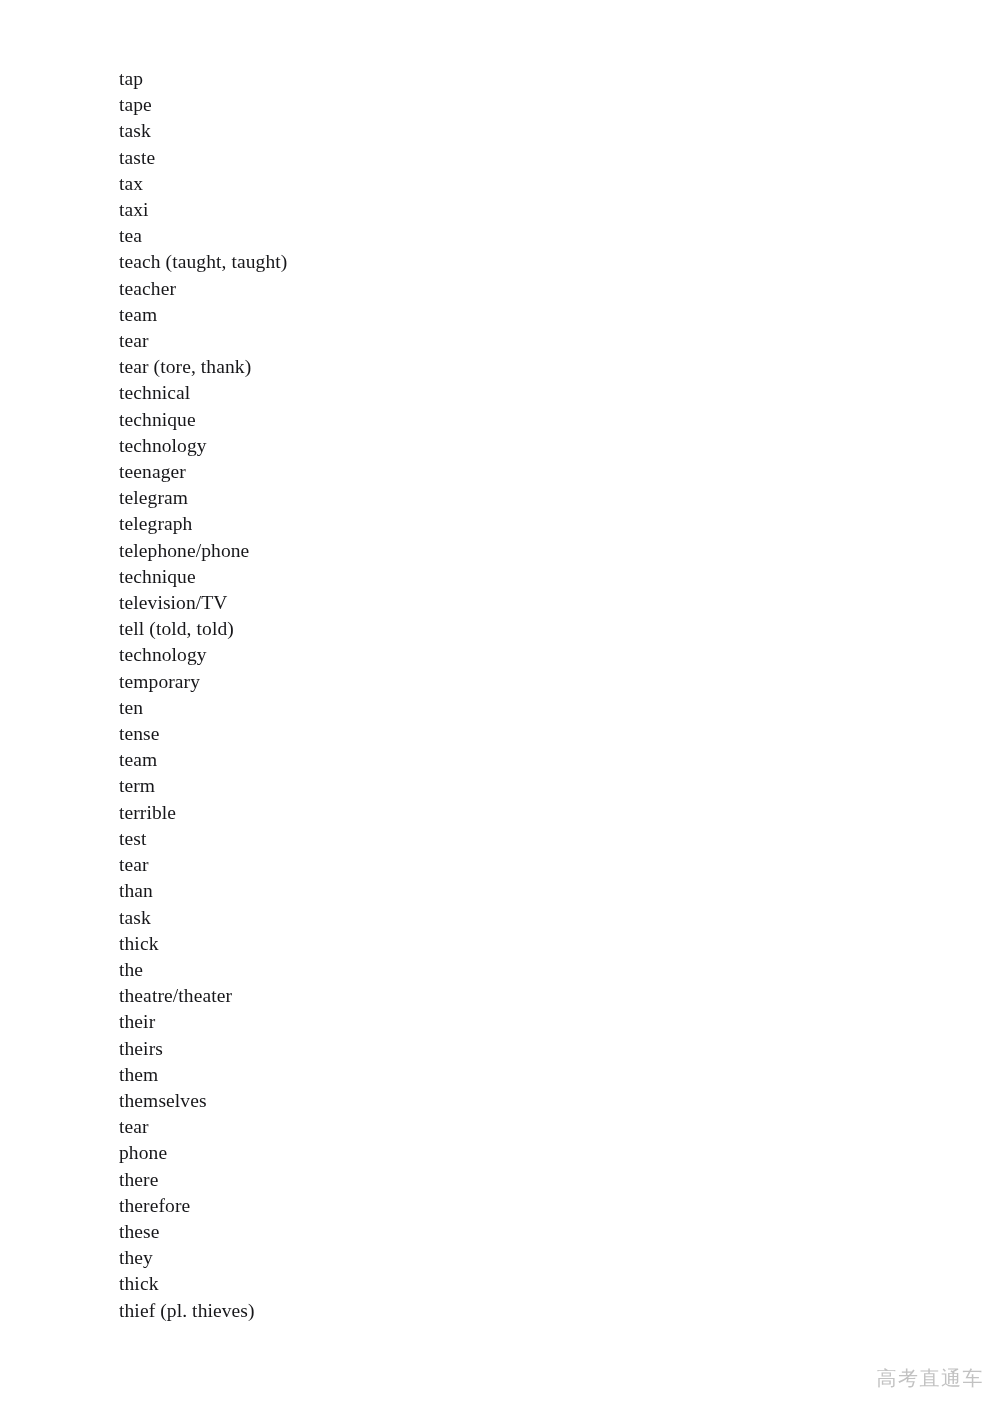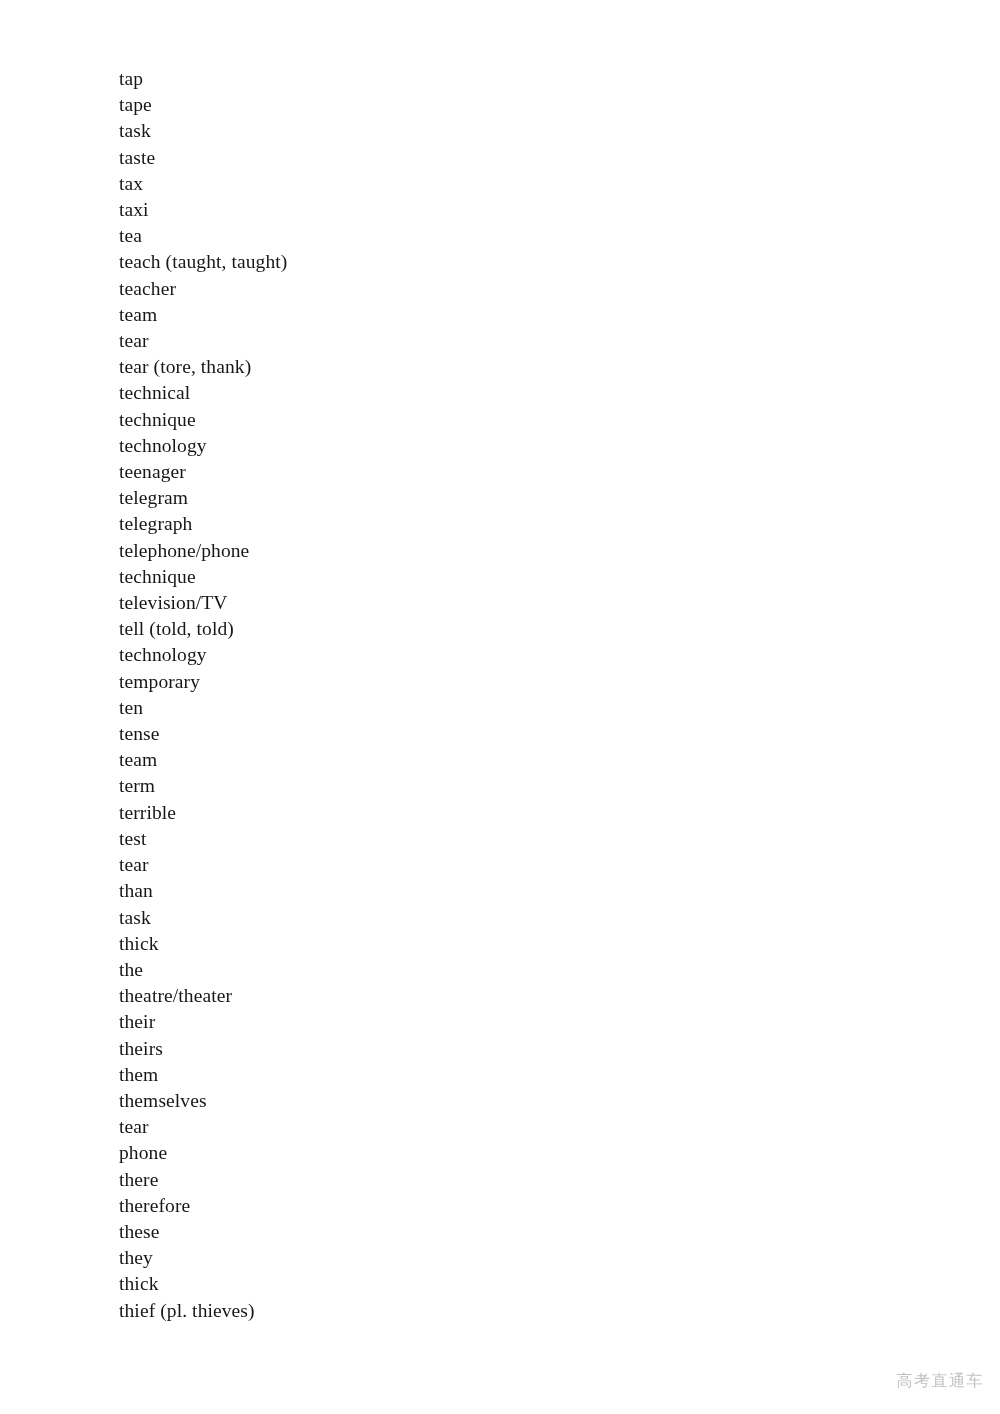--- a/index.html
+++ b/index.html
@@ -33,21 +33,21 @@
     line-height: 26.2px;
     letter-spacing: 0.1px;
     white-space: pre;
     color: #17171a;
   }
   #watermark {
     position: absolute;
     right: 16px;
     bottom: 22px;
     font-family: "DejaVu Sans", "Liberation Sans", sans-serif;
-    font-size: 16px;
+    font-size: 20px;
     letter-spacing: 1.5px;
     color: #c2c2c2;
     user-select: none;
     white-space: nowrap;
   }
 </style>
 </head>
 <body>
 
 <div id="page">

